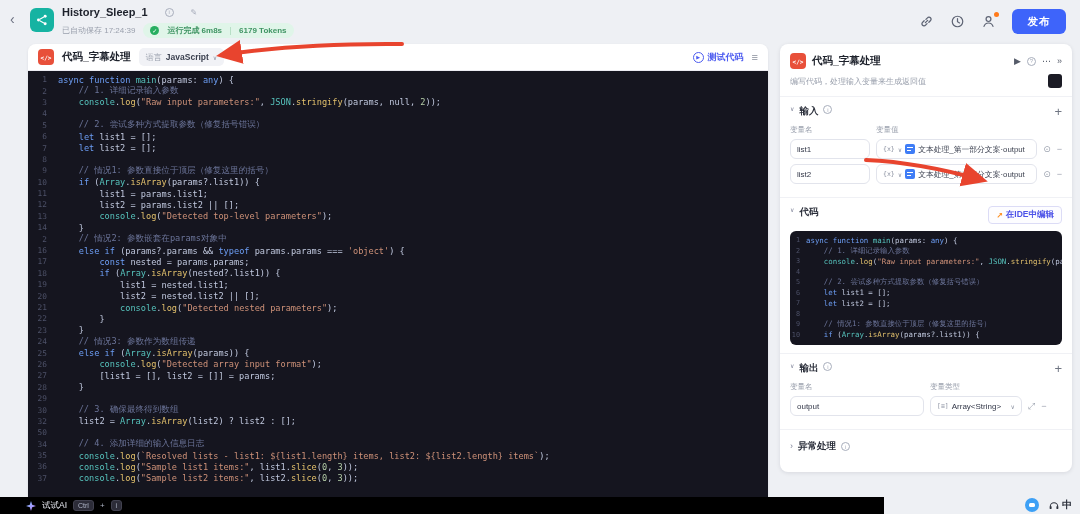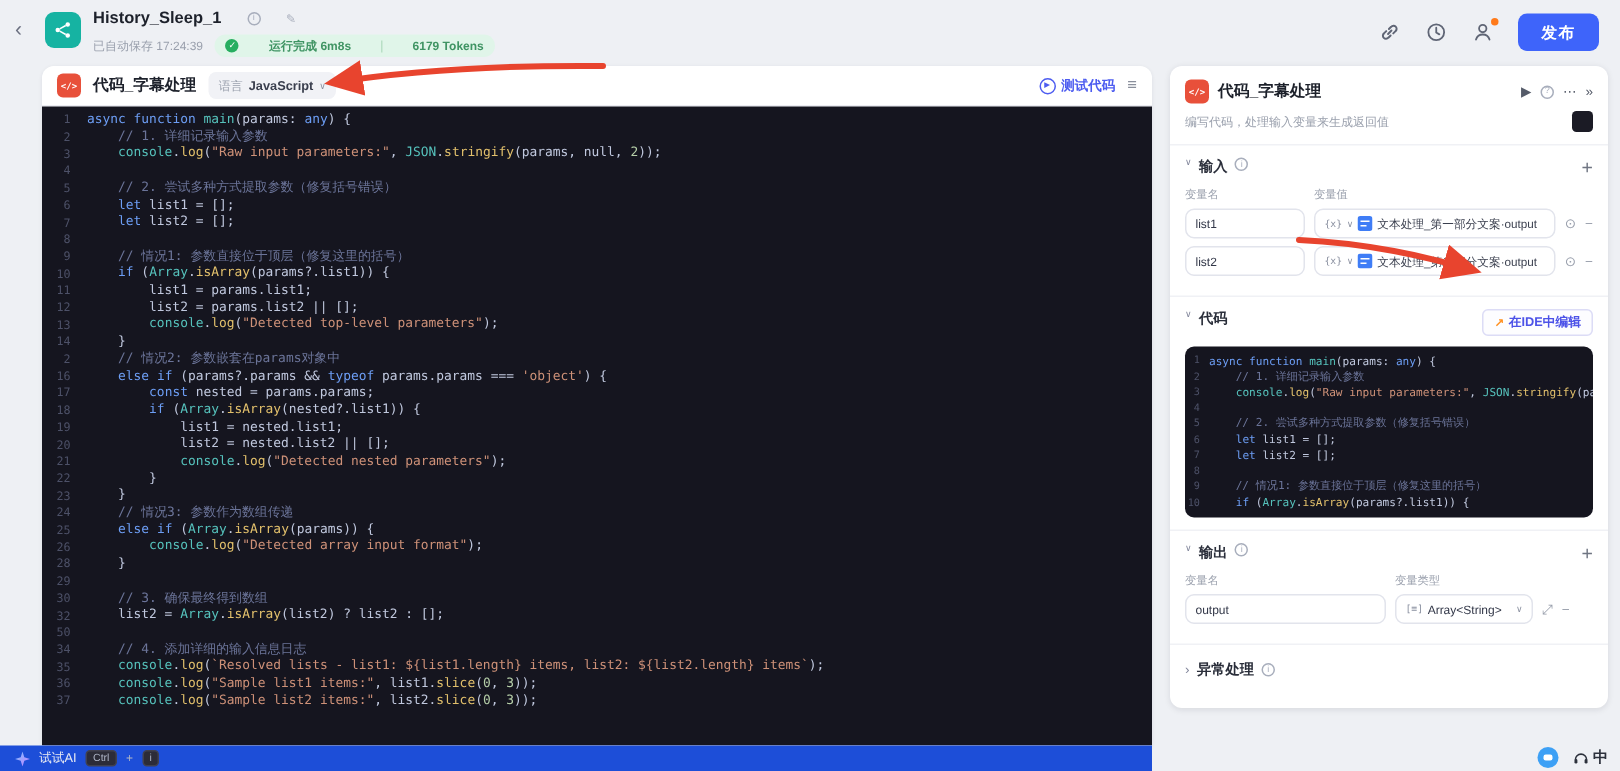--- a/index.html
+++ b/index.html
@@ -18,21 +18,21 @@
               background:#16b3a2; display:flex; align-items:center; justify-content:center; }
   .tb-text { position:absolute; left:62px; top:4px; }
   .tb-row1 { display:flex; align-items:center; gap:17px; height:16px; }
   .tb-title { font-size:11px; font-weight:700; color:#1d212b; }
   .circle-i { display:inline-flex; align-items:center; justify-content:center;
               width:9px; height:9px; border:1px solid #a8aebc; border-radius:50%;
               font-size:6px; color:#a8aebc; line-height:1; }
   .mini-edit { font-size:8px; color:#a8aebc; }
   .tb-row2 { display:flex; align-items:center; gap:8px; margin-top:3px; }
   .autosave { font-size:8px; color:#9aa0ad; }
-  .run-badge { display:inline-flex; align-items:center; gap:20px; height:15px;
+  .run-badge { display:inline-flex; align-items:center; gap:8px; height:15px;
                background:#e0f5e9; border-radius:8px; padding:0 7px; }
   .check { width:9px; height:9px; border-radius:50%; background:#27ae60; color:#fff;
            font-size:6px; display:flex; align-items:center; justify-content:center; }
   .run-badge span.txt { font-size:8px; color:#3f9463; font-weight:600; }
   .badge-divider { width:1px; height:8px; background:#b8dfc6; }
   .tb-right { position:absolute; right:14px; top:9px; display:flex; align-items:center; gap:15px; }
   .tb-icon { width:16px; height:16px; cursor:pointer; position:relative; display:inline-flex; }
   .tb-icon .dot { position:absolute; right:-2px; top:-2px; width:5px; height:5px;
                   border-radius:50%; background:#ff7a1a; }
   .publish { width:54px; height:25px; border:none; border-radius:6px; background:#3e64fa;
@@ -62,22 +62,22 @@
   .code-area { position:absolute; left:0; top:27px; width:740px; height:426px;
                background:#15151f; padding-top:3px; overflow:hidden; cursor:text; }
   .cl { display:flex; height:11.4px; align-items:center; }
   .ln { flex:none; width:30px; text-align:right; padding-right:11px; color:#4d5168;
         font-size:7.8px; font-family:"DejaVu Sans Mono",monospace; }
   .ct { white-space:pre; font-size:8.6px; color:#c0c8de; font-family:"DejaVu Sans Mono",monospace; }
   .tok-c { color:#6b7499; } .tok-s { color:#ce9178; } .tok-k { color:#6d9ef5; }
   .tok-b { color:#56c2bc; } .tok-f { color:#e2c06c; } .tok-n { color:#b5cea8; }
 
   
-  .ai-bar { position:absolute; left:0; top:497px; width:768px; height:17px; background:#1d4ed8;
-            display:flex; align-items:center; gap:6px; padding:0 10px; cursor:pointer; }
+  .ai-bar { position:absolute; left:0; top:497px; width:884px; height:17px; background:#000000;
+            display:flex; align-items:center; gap:6px; padding:0 26px; cursor:pointer; }
   .ai-label { font-size:8.5px; color:#e8eaf2; }
   .kbd { height:11px; padding:0 4px; background:#2c2c38; border:1px solid #41414f; border-radius:3px;
          color:#aeb4c6; font-size:7px; line-height:9px; }
   .ai-plus { font-size:8px; color:#aeb4c6; }
 
   
   .inspector { position:absolute; left:780px; top:44px; width:292px; height:428px; background:#fff;
                border-radius:8px; box-shadow:0 1px 4px rgba(15,20,40,.1); overflow:hidden; }
   .insp-header { display:flex; align-items:center; gap:6px; padding:9px 10px 5px; }
   .insp-title { font-size:10.5px; font-weight:700; color:#1d212b; flex:1; }
@@ -307,20 +307,24 @@
         </div>
         <div class="cl">
           <span class="ln">25</span>
           <span class="ct">    <span class="tok-k">else</span> <span class="tok-k">if</span> (<span class="tok-b">Array</span>.<span class="tok-f">isArray</span>(params)) {</span>
         </div>
         <div class="cl">
           <span class="ln">26</span>
           <span class="ct">        <span class="tok-b">console</span>.<span class="tok-f">log</span>(<span class="tok-s">"Detected array input format"</span>);</span>
         </div>
         <div class="cl">
+          <span class="ln">27</span>
+          <span class="ct">        [list1 = [], list2 = []] = params;</span>
+        </div>
+        <div class="cl">
           <span class="ln">28</span>
           <span class="ct">    }</span>
         </div>
         <div class="cl">
           <span class="ln">29</span>
           <span class="ct"></span>
         </div>
         <div class="cl">
           <span class="ln">30</span>
           <span class="ct"><span class="tok-c">    // 3. 确保最终得到数组</span></span>

